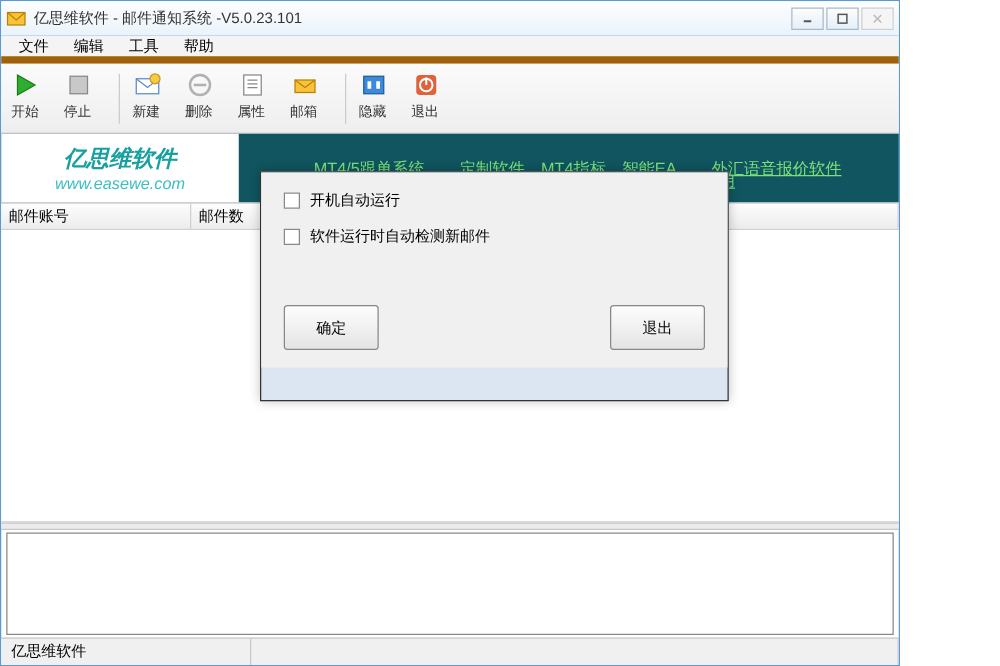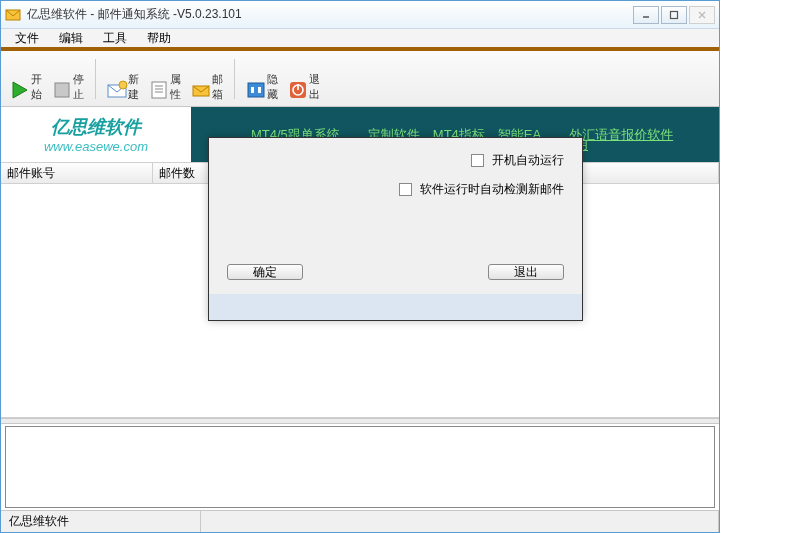--- a/index.html
+++ b/index.html
@@ -7,25 +7,25 @@
 
 
 .main-window { width: 720px; height: 533px; border: 1px solid #5a9bd3; background: #fff; display: flex; flex-direction: column; }
 .titlebar { height: 28px; background: linear-gradient(#fdfefe,#eaf3fb); display: flex; align-items: center; padding: 0 4px; border-bottom: 1px solid #c8d8e8; }
 .titlebar .app-icon { width: 16px; height: 16px; margin-right: 6px; }
 .titlebar .title-text { flex: 1; color: #333; }
 .win-controls { display: flex; gap: 2px; }
 .win-btn { width: 26px; height: 18px; border: 1px solid #a9b9ca; background: linear-gradient(#fdfdfd,#e5eef7); display: flex; align-items: center; justify-content: center; font-size: 10px; color: #555; cursor: pointer; }
 .win-btn.disabled { color: #bbb; border-color: #d0d0d0; background: #f5f5f5; }
 
-.menubar { height: 22px; background: #f4f4f4; border-bottom: 4px solid #a16207; display: flex; align-items: center; padding: 0 4px; gap: 0; }
+.menubar { height: 22px; background: #f4f4f4; border-bottom: 6px solid #a16207; display: flex; align-items: center; padding: 0 4px; gap: 0; }
 .menu-item { padding: 2px 10px; cursor: pointer; }
 
 .toolbar { height: 56px; background: linear-gradient(#fbfbfb,#eeeeee); border-bottom: 1px solid #c8c8c8; display: flex; align-items: center; padding: 2px 6px; gap: 4px; }
-.tool-btn { display: flex; flex-direction: row; align-items: flex-end; width: 38px; height: 50px; padding: 2px; cursor: pointer; }
+.tool-btn { display: flex; flex-direction: column; align-items: flex-start; width: 38px; height: 50px; padding: 2px; cursor: pointer; }
 .tool-btn .ico { width: 24px; height: 24px; display: flex; align-items: center; justify-content: center; }
 .tool-btn .lbl { font-size: 11px; margin-top: 2px; color: #333; }
 .tool-sep { width: 1px; height: 40px; background: #ccc; margin: 0 4px; }
 
 .banner { height: 55px; background: #10555f; display: flex; align-items: center; }
 .banner-logo { width: 190px; height: 55px; background: #fff; display: flex; flex-direction: column; align-items: center; justify-content: center; }
 .banner-logo .logo-txt1 { color: #18a0a0; font-size: 18px; font-style: italic; font-weight: bold; }
 .banner-logo .logo-txt2 { color: #3bbec2; font-size: 13px; font-style: italic; }
 .banner-links { flex: 1; display: flex; gap: 28px; padding-left: 60px; align-items: center; height: 100%; border-radius: 12px; }
 .banner-link { color: #7be07b; text-decoration: underline; font-size: 13px; cursor: pointer; white-space: nowrap; }
@@ -46,25 +46,25 @@
 .dialog-frame { position: absolute; left: 208px; top: 137px; width: 375px; height: 184px; border: 1px solid #333; background: #dce6f2; box-shadow: 0 0 8px rgba(0,0,0,0.25); }
 .dialog-titlebar { height: 26px; background: linear-gradient(#eaf2fb,#cbdcee); display: flex; align-items: center; padding: 0 4px; gap: 6px; border-bottom: 1px solid #9ab; }
 .dialog-titlebar .dico { width: 16px; height: 16px; }
 .dialog-titlebar .dtitle { flex: 1; }
 .dwin-btns { display: flex; gap: 0; }
 .dwin-btn { width: 28px; height: 18px; display: flex; align-items: center; justify-content: center; font-size: 10px; color: #fff; cursor: pointer; border: 1px solid #2b4a6f; }
 .dwin-min { background: linear-gradient(#6aa3e0,#3b6fa8); }
 .dwin-max { background: linear-gradient(#6aa3e0,#3b6fa8); }
 .dwin-close { background: linear-gradient(#e67a6f,#c0392b); width: 44px; }
 
-.dialog-body { background: #f0f0f0; height: calc(100% - 26px); padding: 14px 18px; display: flex; flex-direction: column; gap: 12px; position: relative; align-items: flex-end; }
+.dialog-body { background: #f0f0f0; height: calc(100% - 26px); padding: 14px 18px; display: flex; flex-direction: column; gap: 12px; position: relative; }
 .chk-row { display: flex; align-items: center; gap: 8px; }
 .chk { width: 13px; height: 13px; border: 1px solid #888; background: #fff; display: inline-block; }
 .dlg-btn-row { position: absolute; bottom: 14px; left: 18px; right: 18px; display: flex; justify-content: space-between; }
-.dlg-btn { width: 76px; height: 16px; background: linear-gradient(#fdfdfd,#e4e4e4); border: 1px solid #888; border-radius: 3px; cursor: pointer; display: flex; align-items: center; justify-content: center; }
+.dlg-btn { width: 76px; height: 36px; background: linear-gradient(#fdfdfd,#e4e4e4); border: 1px solid #888; border-radius: 3px; cursor: pointer; display: flex; align-items: center; justify-content: center; }
 
 svg { display: block; }
 </style>
 </head>
 <body>
 
 <div class="main-window">
 
   <div class="titlebar">
     <span class="app-icon">
@@ -125,20 +125,29 @@
             <rect x="2" y="6" width="18" height="12" fill="#fff" stroke="#5a8dc8"></rect>
             <path d="M2 6 L11 13 L20 6" fill="none" stroke="#5a8dc8"></path>
             <circle cx="17" cy="6" r="4" fill="#f6c94a" stroke="#c89a1a"></circle>
           </svg>
         </span>
       <span class="lbl">新建</span>
     </div>
     <div class="tool-btn">
       <span class="ico">
           <svg width="22" height="22">
+            <circle cx="11" cy="11" r="8" fill="none" stroke="#b0b0b0" stroke-width="2"></circle>
+            <line x1="6" y1="11" x2="16" y2="11" stroke="#b0b0b0" stroke-width="2"></line>
+          </svg>
+        </span>
+      <span class="lbl">删除</span>
+    </div>
+    <div class="tool-btn">
+      <span class="ico">
+          <svg width="22" height="22">
             <rect x="4" y="3" width="14" height="16" fill="#fff" stroke="#888"></rect>
             <line x1="7" y1="7" x2="15" y2="7" stroke="#888"></line>
             <line x1="7" y1="10" x2="15" y2="10" stroke="#888"></line>
             <line x1="7" y1="13" x2="15" y2="13" stroke="#888"></line>
           </svg>
         </span>
       <span class="lbl">属性</span>
     </div>
     <div class="tool-btn">
       <span class="ico">

